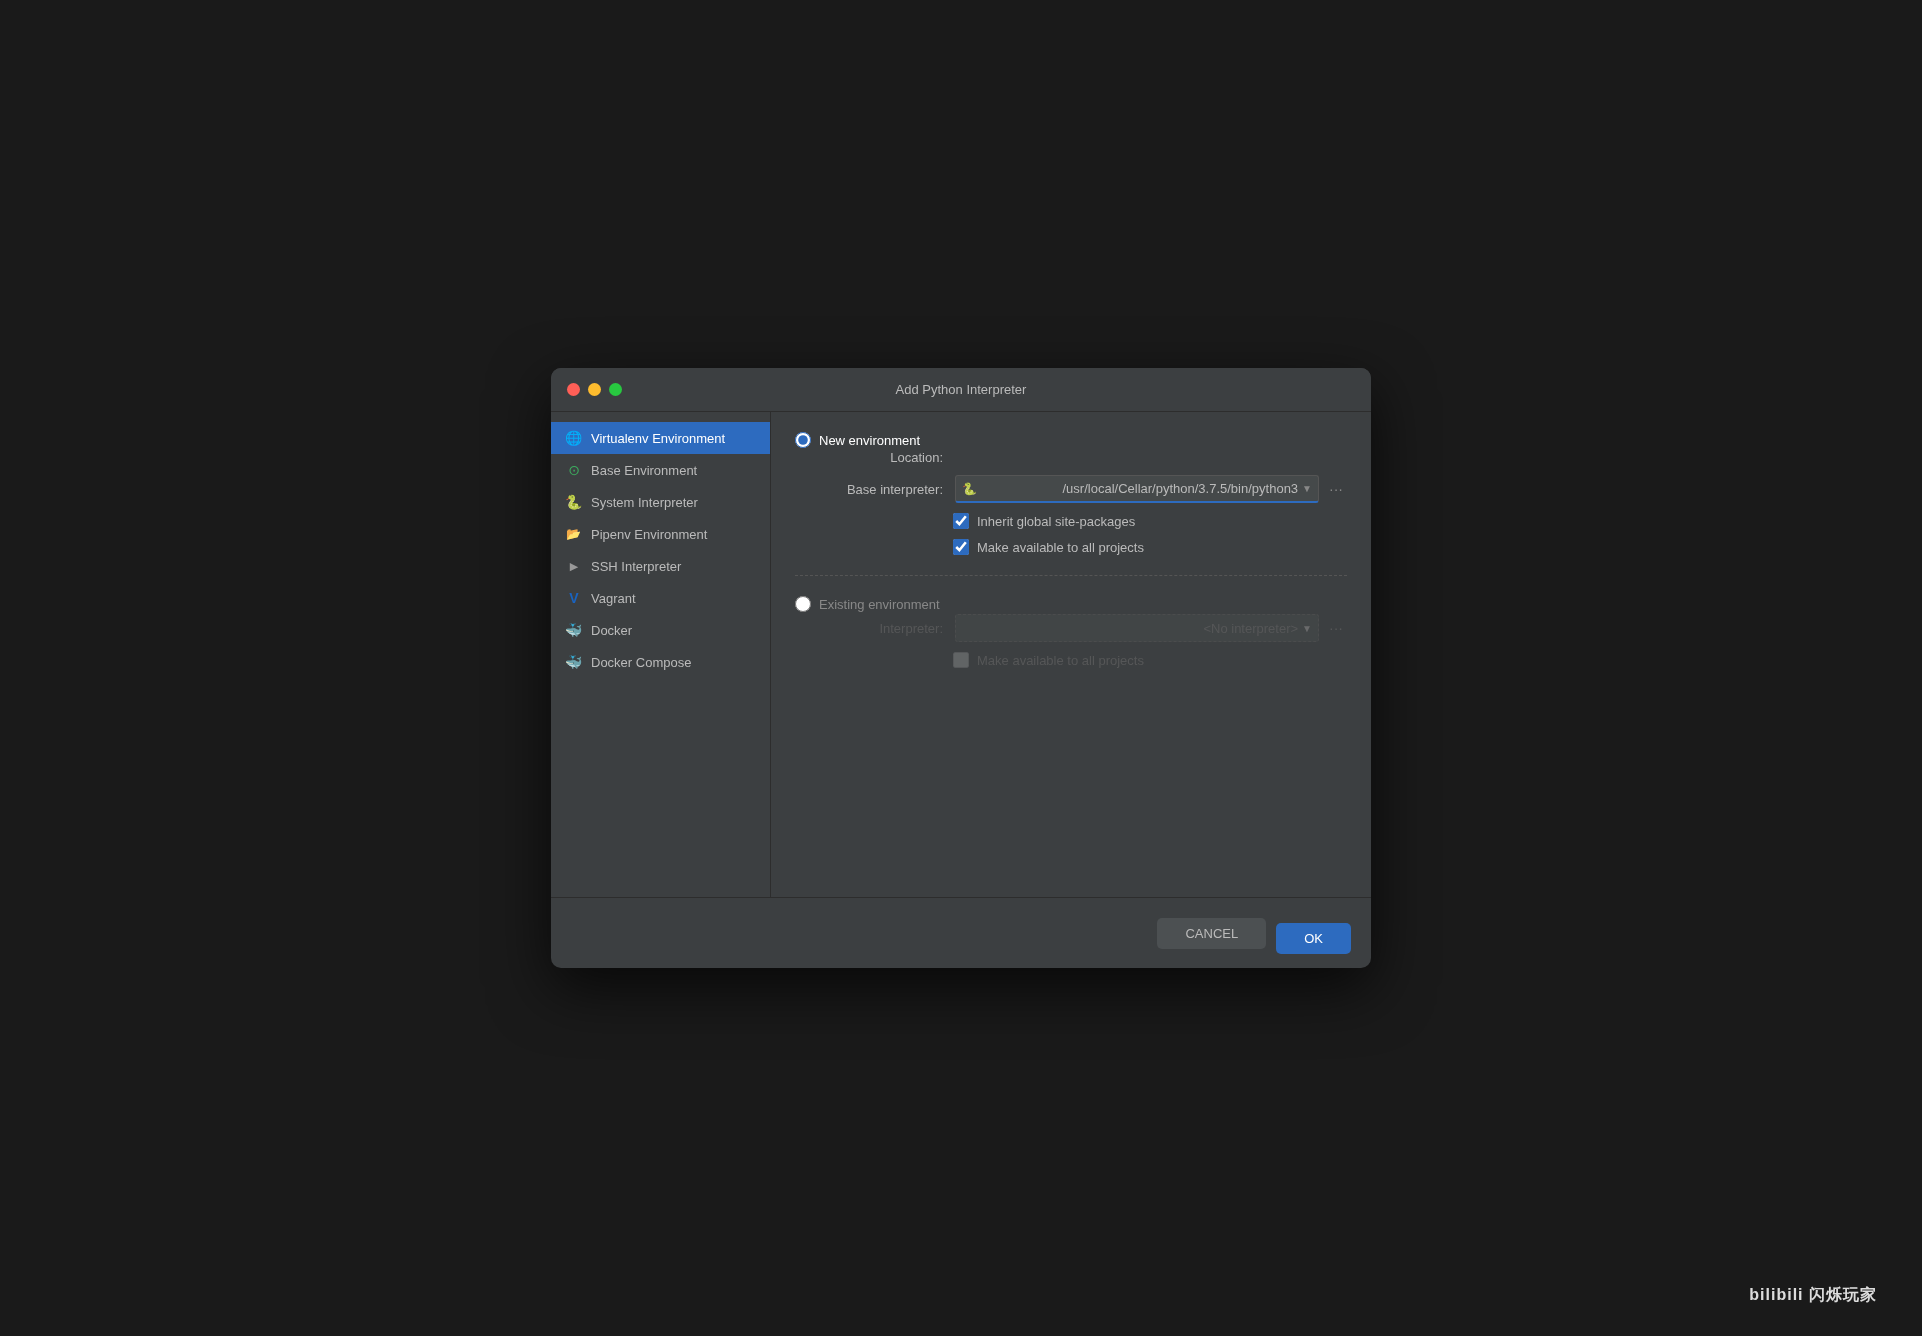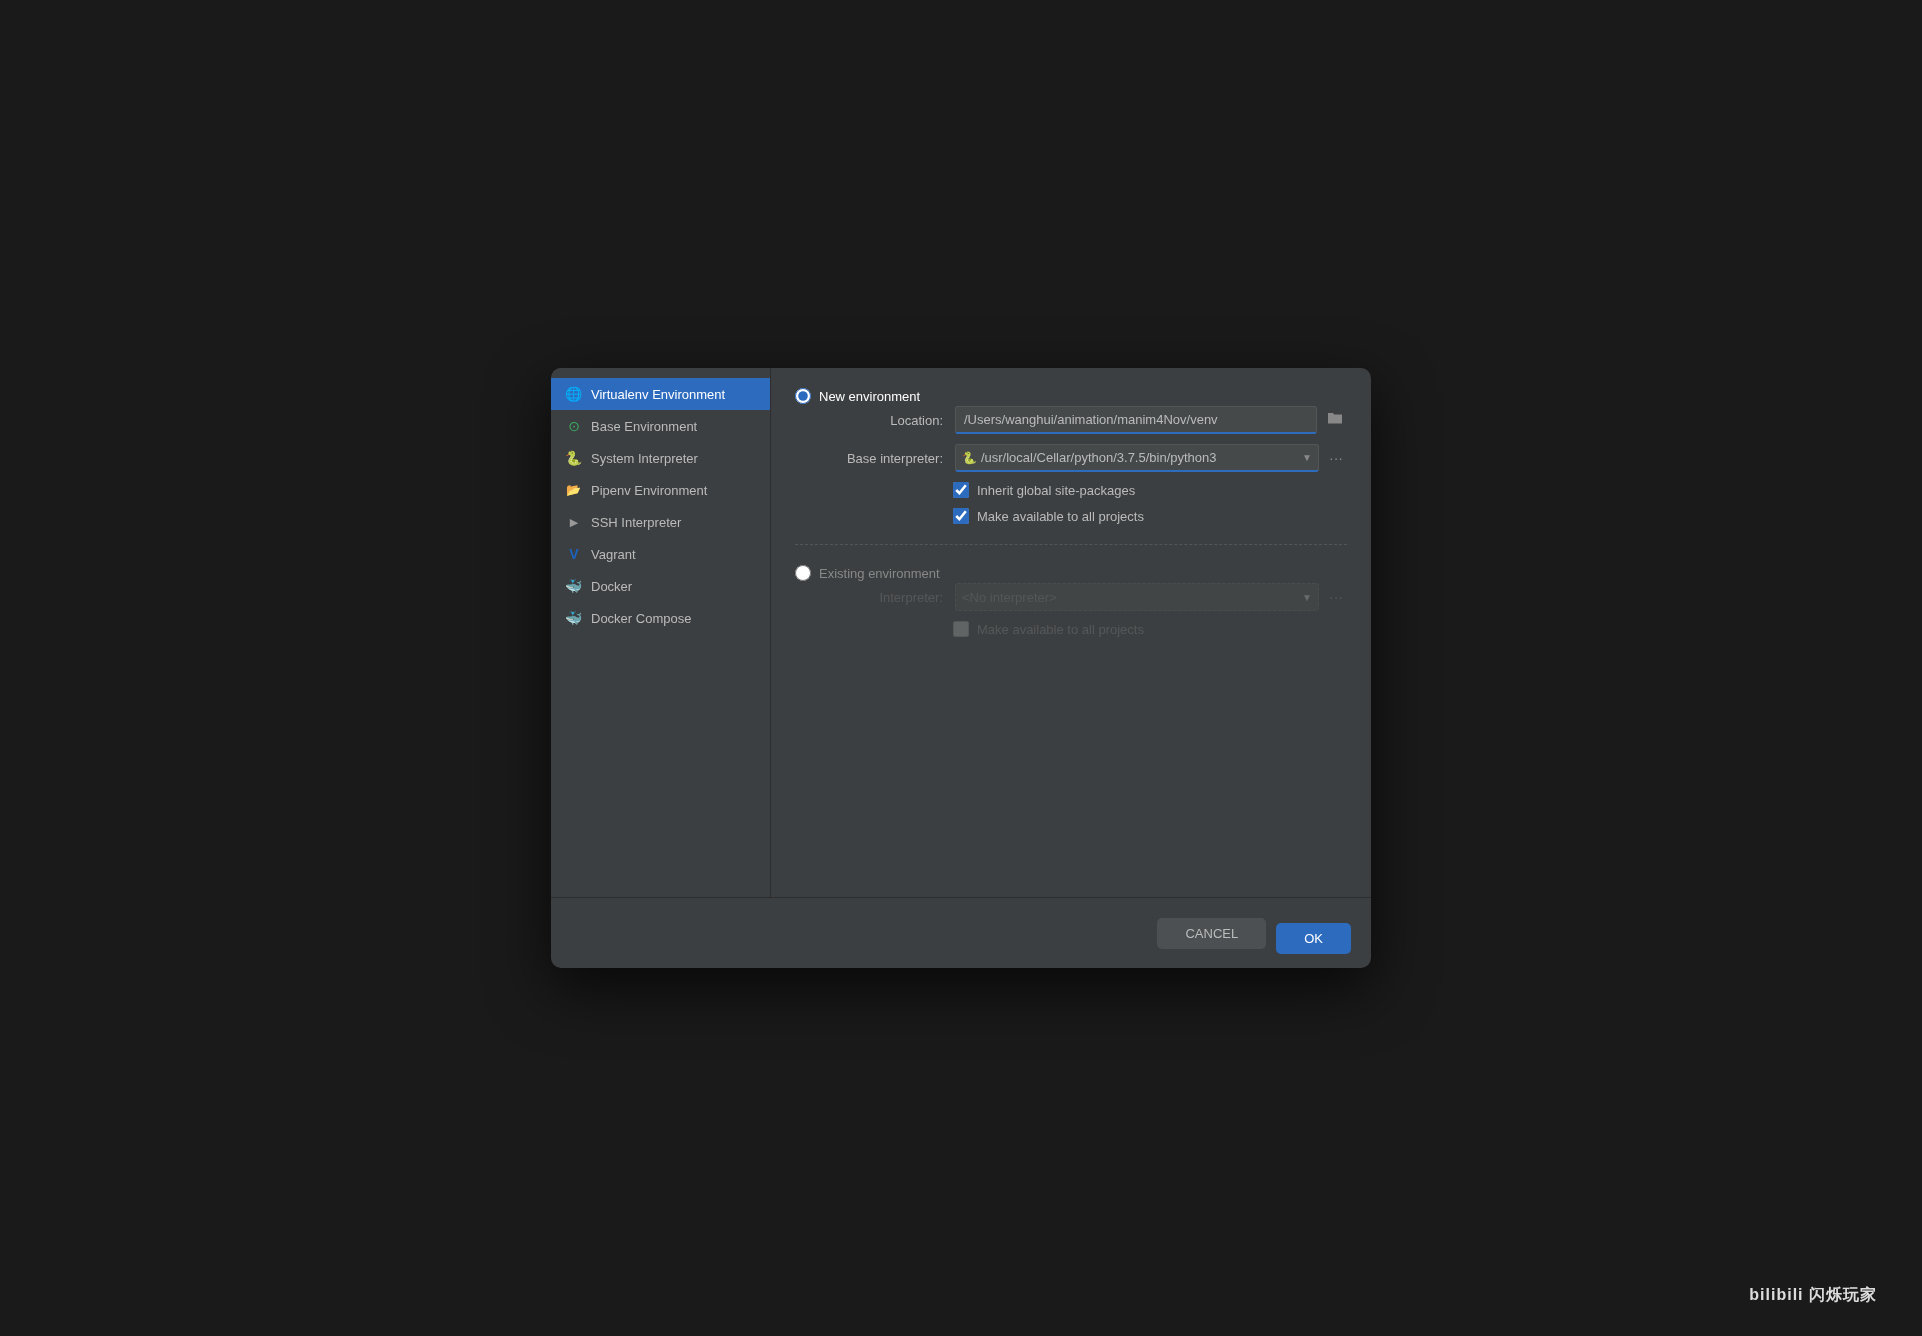--- a/index.html
+++ b/index.html
@@ -189,20 +189,21 @@
       font-size: 12px;
     }
 
     .dropdown-text {
       flex: 1;
       font-size: 13px;
       color: #bbbbbb;
       white-space: nowrap;
       overflow: hidden;
       text-overflow: ellipsis;
+      text-align: right;
     }
 
     .dropdown-text.disabled {
       color: #666666;
     }
 
     .dropdown-arrow {
       color: #888888;
       font-size: 10px;
     }
@@ -329,20 +330,28 @@
       font-weight: bold;
       opacity: 0.85;
       letter-spacing: 1px;
     }
   </style>
 </head>
 <body>
 
 <div class="dialog">
 
+  <div class="title-bar">
+    <div class="traffic-lights">
+      <div class="traffic-light tl-red"></div>
+      <div class="traffic-light tl-yellow"></div>
+      <div class="traffic-light tl-green"></div>
+    </div>
+    <span class="title-bar-text">Add Python Interpreter</span>
+  </div>
 
   <div class="dialog-body">
 
     <div class="sidebar">
       <div class="sidebar-item active">
         <span class="sidebar-icon icon-virtualenv">🌐</span>
         <span>Virtualenv Environment</span>
       </div>
       <div class="sidebar-item">
         <span class="sidebar-icon icon-conda">⊙</span>
@@ -379,28 +388,20 @@
       <div class="section-group">
         <div class="radio-row">
           <input type="radio" class="radio-input" name="env-type" checked="" style="">
           <span class="radio-label active">New environment</span>
         </div>
 
         <div class="new-env-fields">
 
           <div class="field-row">
             <span class="field-label">Location:</span>
-            <div class="field-input-wrapper">
-              <input type="text" class="field-input highlighted" style="flex: 1 1 0%;" value="/Users/wanghui/animation/manim4Nov/venv">
-              <button class="folder-btn">
-                <svg width="16" height="14" viewBox="0 0 16 14" fill="#888888">
-                  <path d="M1 2h5l1 1.5h8v9H1V2z"></path>
-                </svg>
-              </button>
-            </div>
           </div>
 
           <div class="field-row">
             <span class="field-label">Base interpreter:</span>
             <div class="field-input-wrapper">
               <div class="dropdown-wrapper active-border">
                 <span class="dropdown-icon">🐍</span>
                 <span class="dropdown-text">/usr/local/Cellar/python/3.7.5/bin/python3</span>
                 <span class="dropdown-arrow">▼</span>
               </div>

